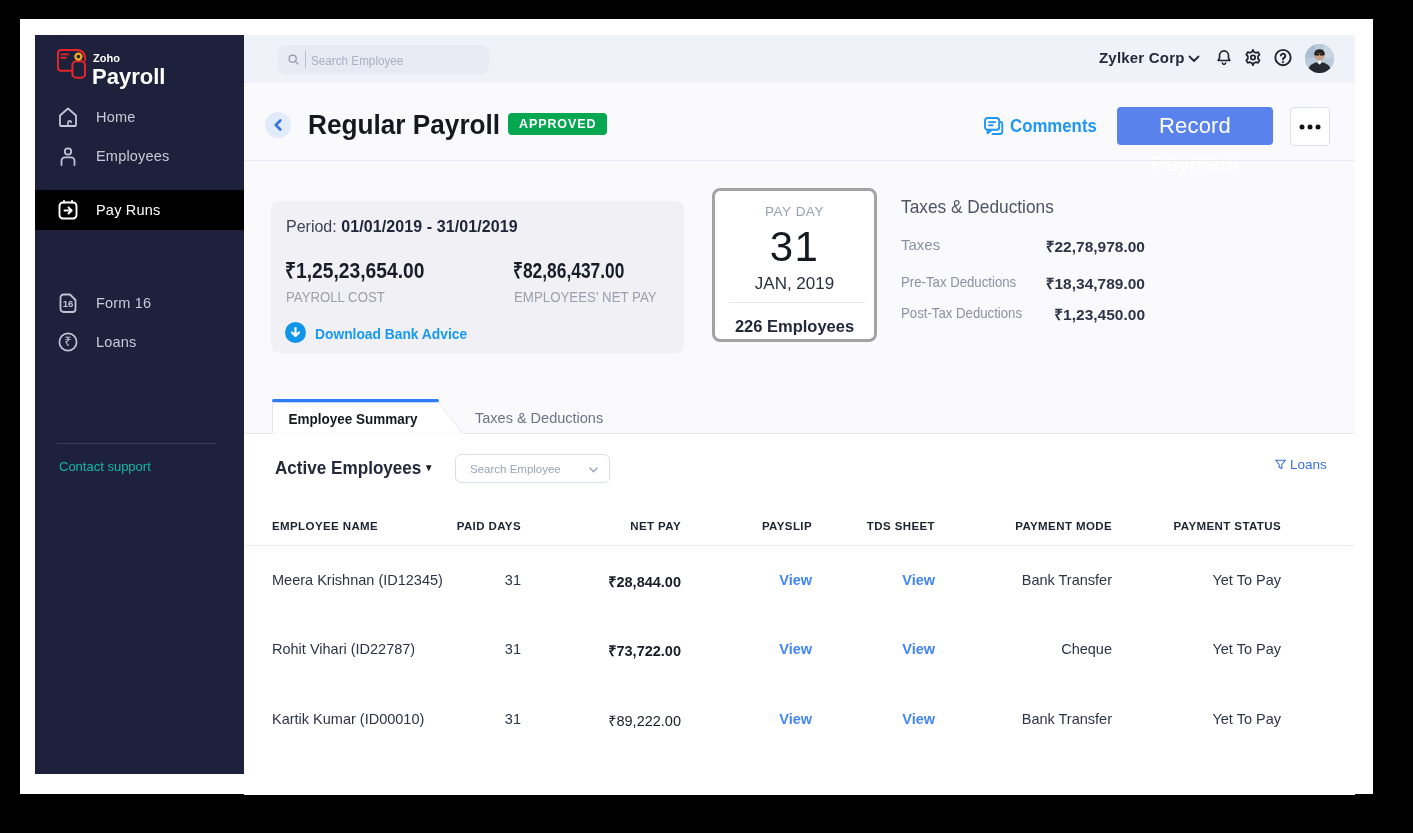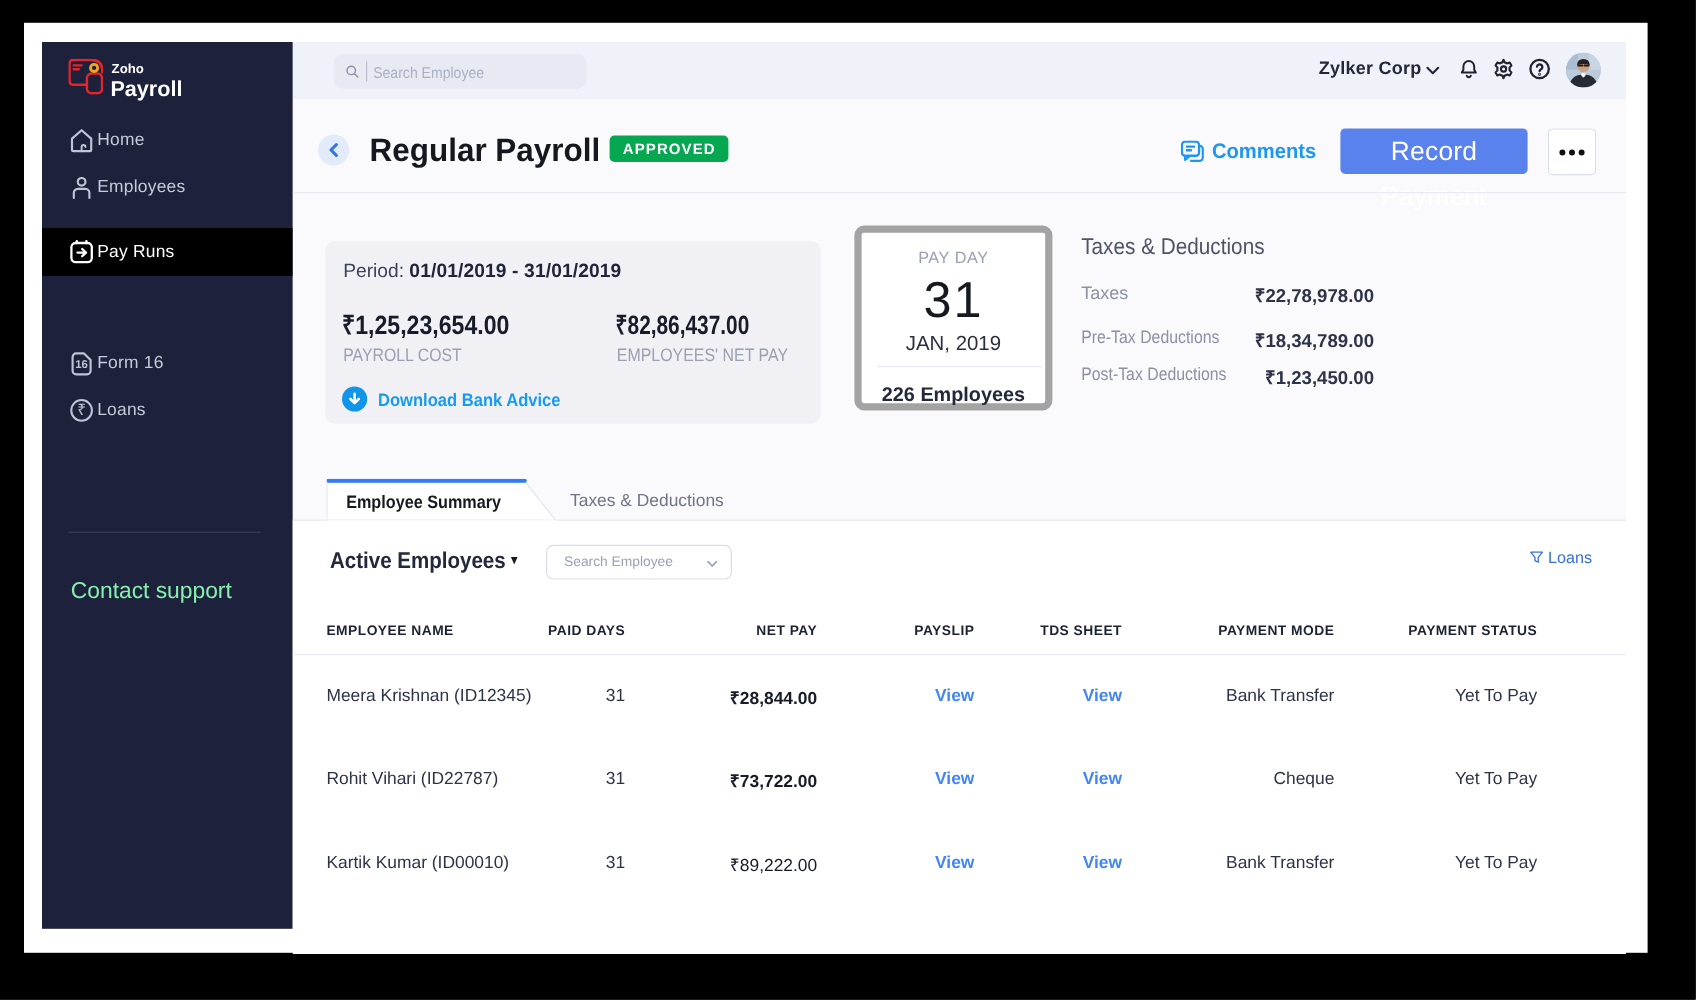--- a/index.html
+++ b/index.html
@@ -3,21 +3,21 @@
 <meta charset="utf-8">
 <style>
   * { margin:0; padding:0; box-sizing:border-box; }
   html,body { width:1413px; height:833px; background:#000; font-family:"Liberation Sans", sans-serif; }
   #page { position:relative; width:1413px; height:833px; background:#000; overflow:hidden; }
   #win { position:absolute; left:20px; top:19px; width:1353px; height:775px; background:#fff; }
   
   #sidebar { position:absolute; left:15px; top:16px; width:209px; height:739px; background:#1d213c; }
   .sitem { position:absolute; left:0; width:209px; height:40px; }
   .sitem .ic { position:absolute; left:21px; top:50%; transform:translateY(-50%); width:24px; height:24px; }
-  .sitem .lbl { position:absolute; left:46px; top:50%; transform:translateY(-50%); font-size:14.5px; color:#c6cbda; letter-spacing:.2px;text-align:right; }
+  .sitem .lbl { position:absolute; left:61px; top:50%; transform:translateY(-50%); font-size:14.5px; color:#c6cbda; letter-spacing:.2px;text-align:right; }
   .sitem.active { background:#000000; }
   .sitem.active .lbl { color:#fff; }
   
   #topbar { position:absolute; left:224px; top:16px; width:1111px; height:48px; background:#eff3f9; }
   #searchbox { position:absolute; left:34px; top:10px; width:211px; height:29px; background:#e7eaf2; border-radius:8px; }
   #searchbox .ph { position:absolute; left:33px; top:8px; font-size:13px; color:#a9b0c4; transform:scaleX(.9); transform-origin:left top; }
   #searchbox .bar { position:absolute; left:27px; top:6px; width:1px; height:17px; background:#b7bdcd; }
   #orgname { position:absolute; right:252px; top:13px; font-size:15px; font-weight:700; color:#23283a; letter-spacing:.2px;}
   
   #main { position:absolute; left:224px; top:64px; width:1111px; height:711px; background:#fafafd; }
@@ -26,21 +26,21 @@
   #ptitle { position:absolute; left:64px; top:27px; font-size:27px; font-weight:700; color:#16181f; transform:scaleX(.97); transform-origin:left top; }
   #badge { position:absolute; left:264px; top:30px; height:22px; line-height:22px; padding:0 11px; background:#05a850; border-radius:4px; color:#fff; font-size:12.5px; font-weight:700; letter-spacing:.9px; }
   #comments { position:absolute; left:766px; top:33px; font-size:17.5px; font-weight:700; color:#1f97f0; transform:scaleX(.96); transform-origin:left top; }
   #recordbtn { position:absolute; left:873px; top:24px; width:156px; height:38px; background:#5a82ec; border-radius:4px; color:#fff; font-size:22px; text-align:center; line-height:38px; letter-spacing:.2px; }
   #morebtn { position:absolute; left:1046px; top:24px; width:40px; height:39px; background:#fff; border:1px solid #dce0eb; border-radius:4px; }
   #morebtn .dots { position:absolute; left:50%; top:50%; transform:translate(-50%,-50%); display:flex; gap:3px; }
   #morebtn .dots i { width:5px; height:5px; background:#111; border-radius:50%; display:block; }
   #hdivider { position:absolute; left:0; top:77px; width:1111px; height:1px; background:#e9ebf3; }
   
   #periodcard { position:absolute; left:27px; top:118px; width:413px; height:152px; background:#f0f0f5; border-radius:8px; }
-  #paydaycard { position:absolute; left:468px; top:105px; width:165px; height:154px; background:#fff; border:6px solid #a3a3a3; border-radius:8px; }
+  #paydaycard { position:absolute; left:468px; top:105px; width:165px; height:154px; background:#fff; border:3px solid #a3a3a3; border-radius:8px; }
   
   .tdlabel { position:absolute; font-size:15px; color:#8b90a3; }
   .tdvalue { position:absolute; font-size:15.5px; font-weight:700; color:#2e3348; text-align:right; }
   
   #tabrow { position:absolute; left:0; top:316px; width:1111px; height:36px; }
   #whitearea { position:absolute; left:0; top:351px; width:1111px; height:361px; background:#fff; }
   
   .th { position:absolute; font-size:11.5px; font-weight:700; color:#1d2232; letter-spacing:.4px; }
   .td { position:absolute; font-size:14.5px; color:#2e3448; white-space:nowrap; }
   .view { color:#4285f4; font-weight:700; font-size:14.5px; }
@@ -50,21 +50,21 @@
 <div id="page">
   <div id="win">
     <div id="sidebar">
       <svg id="logoicon" style="position:absolute;left:22px;top:14px" width="29" height="30" viewBox="0 0 29 30" fill="none">
         <path d="M15.3 21.7 H4.4 Q0.9 21.7 0.9 18.2 V4.4 Q0.9 0.9 4.4 0.9 H18.8 Q28.3 0.9 28.3 10.4 V12.3" stroke="#e42529" stroke-width="2.1"></path>
         <rect x="15.4" y="12.3" width="12.7" height="16.5" rx="4" stroke="#e42529" stroke-width="2.1"></rect>
         <circle cx="21.4" cy="7.6" r="3" stroke="#f0a71f" stroke-width="2.4"></circle>
         <path d="M4.3 5.4 h6.8 M4.3 8.7 h4.4" stroke="#e42529" stroke-width="1.9" stroke-linecap="round"></path>
       </svg>
       <div style="position:absolute;left:58px;top:17px;font-size:11px;color:#fff;font-weight:700">Zoho</div>
-      <div style="position:absolute;left:57px;top:29px;font-size:18px;color:#fff;font-weight:700">Payroll</div>
+      <div style="position:absolute;left:57px;top:29px;font-size:22px;color:#fff;font-weight:700">Payroll</div>
 
       <div class="sitem" style="top:62px">
         <svg class="ic" viewBox="0 0 24 24" fill="none" stroke="#bfc5d6" stroke-width="1.8" stroke-linejoin="round" stroke-linecap="round">
             <path d="M4 10.5 L12 3.5 L20 10.5 V20 a1 1 0 0 1 -1 1 H5 a1 1 0 0 1 -1 -1 Z"></path>
             <path d="M12 21 v-3.5 a1.6 1.6 0 0 1 3.2 0" stroke-width="1.6"></path>
           </svg>
         <div class="lbl">Home</div>
       </div>
       <div class="sitem" style="top:101px">
         <svg class="ic" viewBox="0 0 24 24" fill="none" stroke="#bfc5d6" stroke-width="1.8" stroke-linecap="round">
@@ -89,21 +89,21 @@
         <div class="lbl">Form 16</div>
       </div>
       <div class="sitem" style="top:287px">
         <svg class="ic" viewBox="0 0 24 24" fill="none" stroke="#bfc5d6" stroke-width="1.7">
             <circle cx="12" cy="12" r="8.6"></circle>
             <text x="12" y="16.2" font-size="13" fill="#bfc5d6" stroke="none" text-anchor="middle" font-family="Liberation Sans">₹</text>
           </svg>
         <div class="lbl">Loans</div>
       </div>
       <div style="position:absolute;left:22px;top:408px;width:160px;height:1px;background:#3a3f58"></div>
-      <div style="position:absolute;left:24px;top:447px;font-size:19px;color:#86efac">Contact support</div>
+      <div style="position:absolute;left:24px;top:424px;font-size:13px;color:#14b8a6">Contact support</div>
     </div>
     <div id="topbar">
       <div id="searchbox">
         <svg style="position:absolute;left:9px;top:8px" width="13" height="13" viewBox="0 0 24 24" fill="none" stroke="#8d94a9" stroke-width="2.2" stroke-linecap="round">
             <circle cx="10.5" cy="10.5" r="6.5"></circle>
             <path d="M15.5 15.5 L20.5 20.5"></path>
           </svg>
         <div class="bar"></div>
         <div class="ph">Search Employee</div>
       </div>

